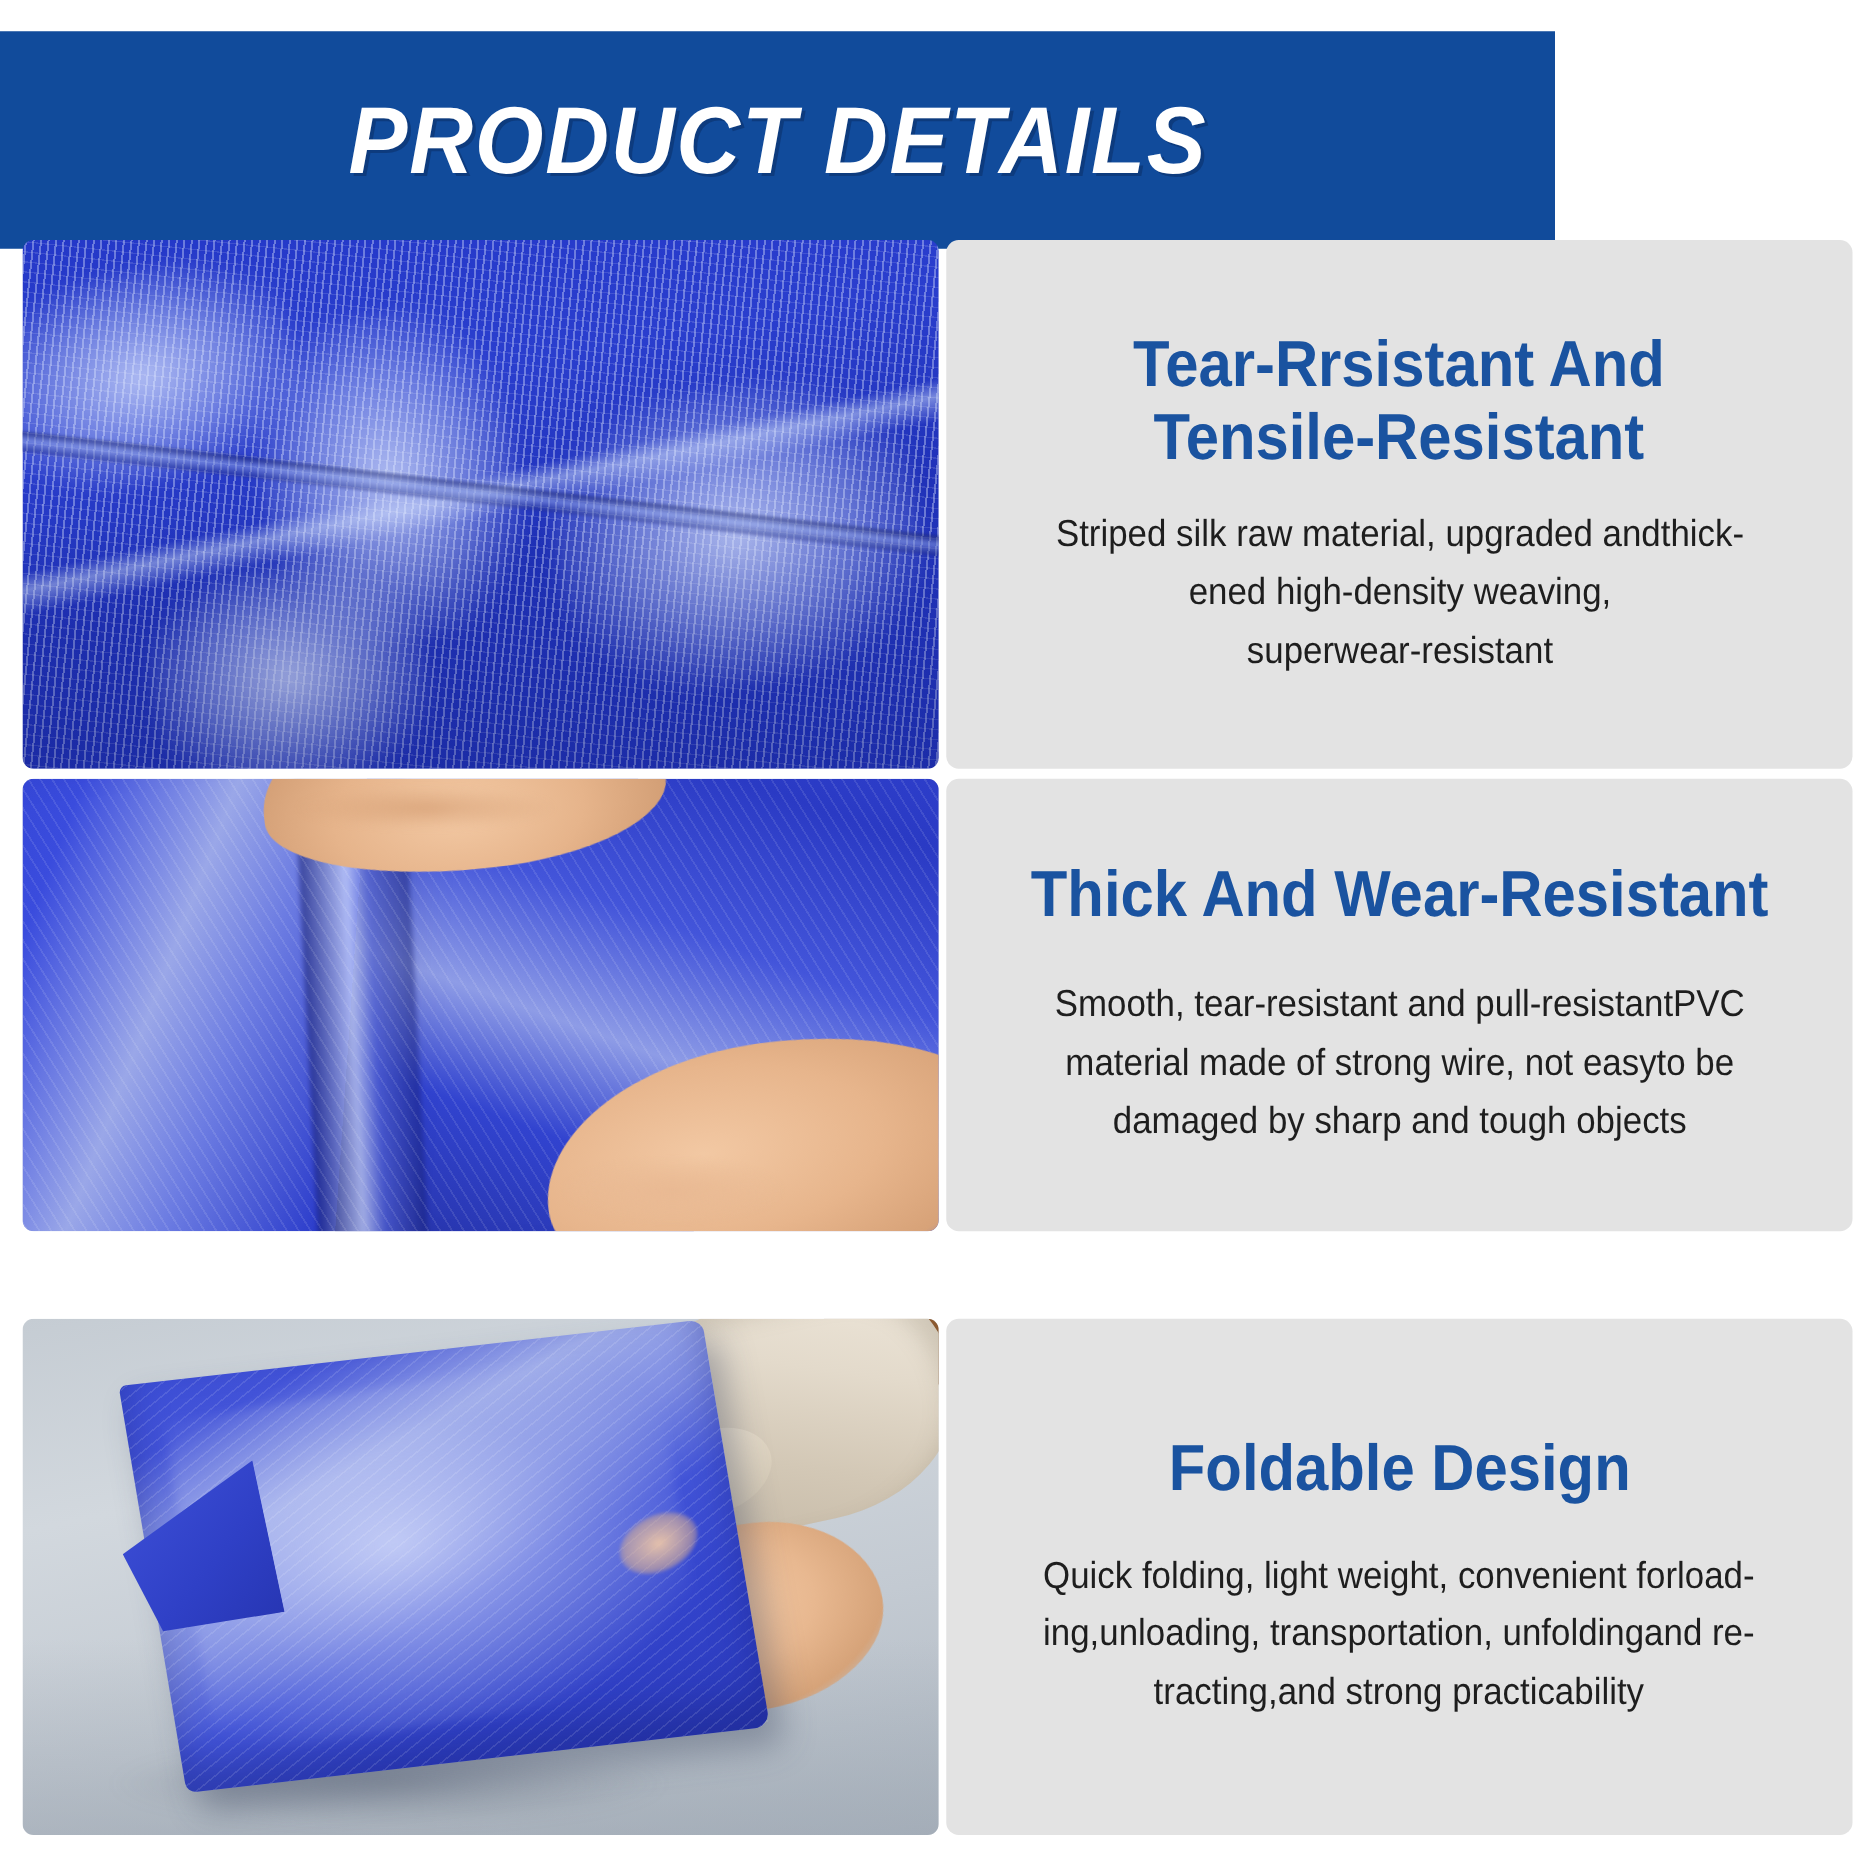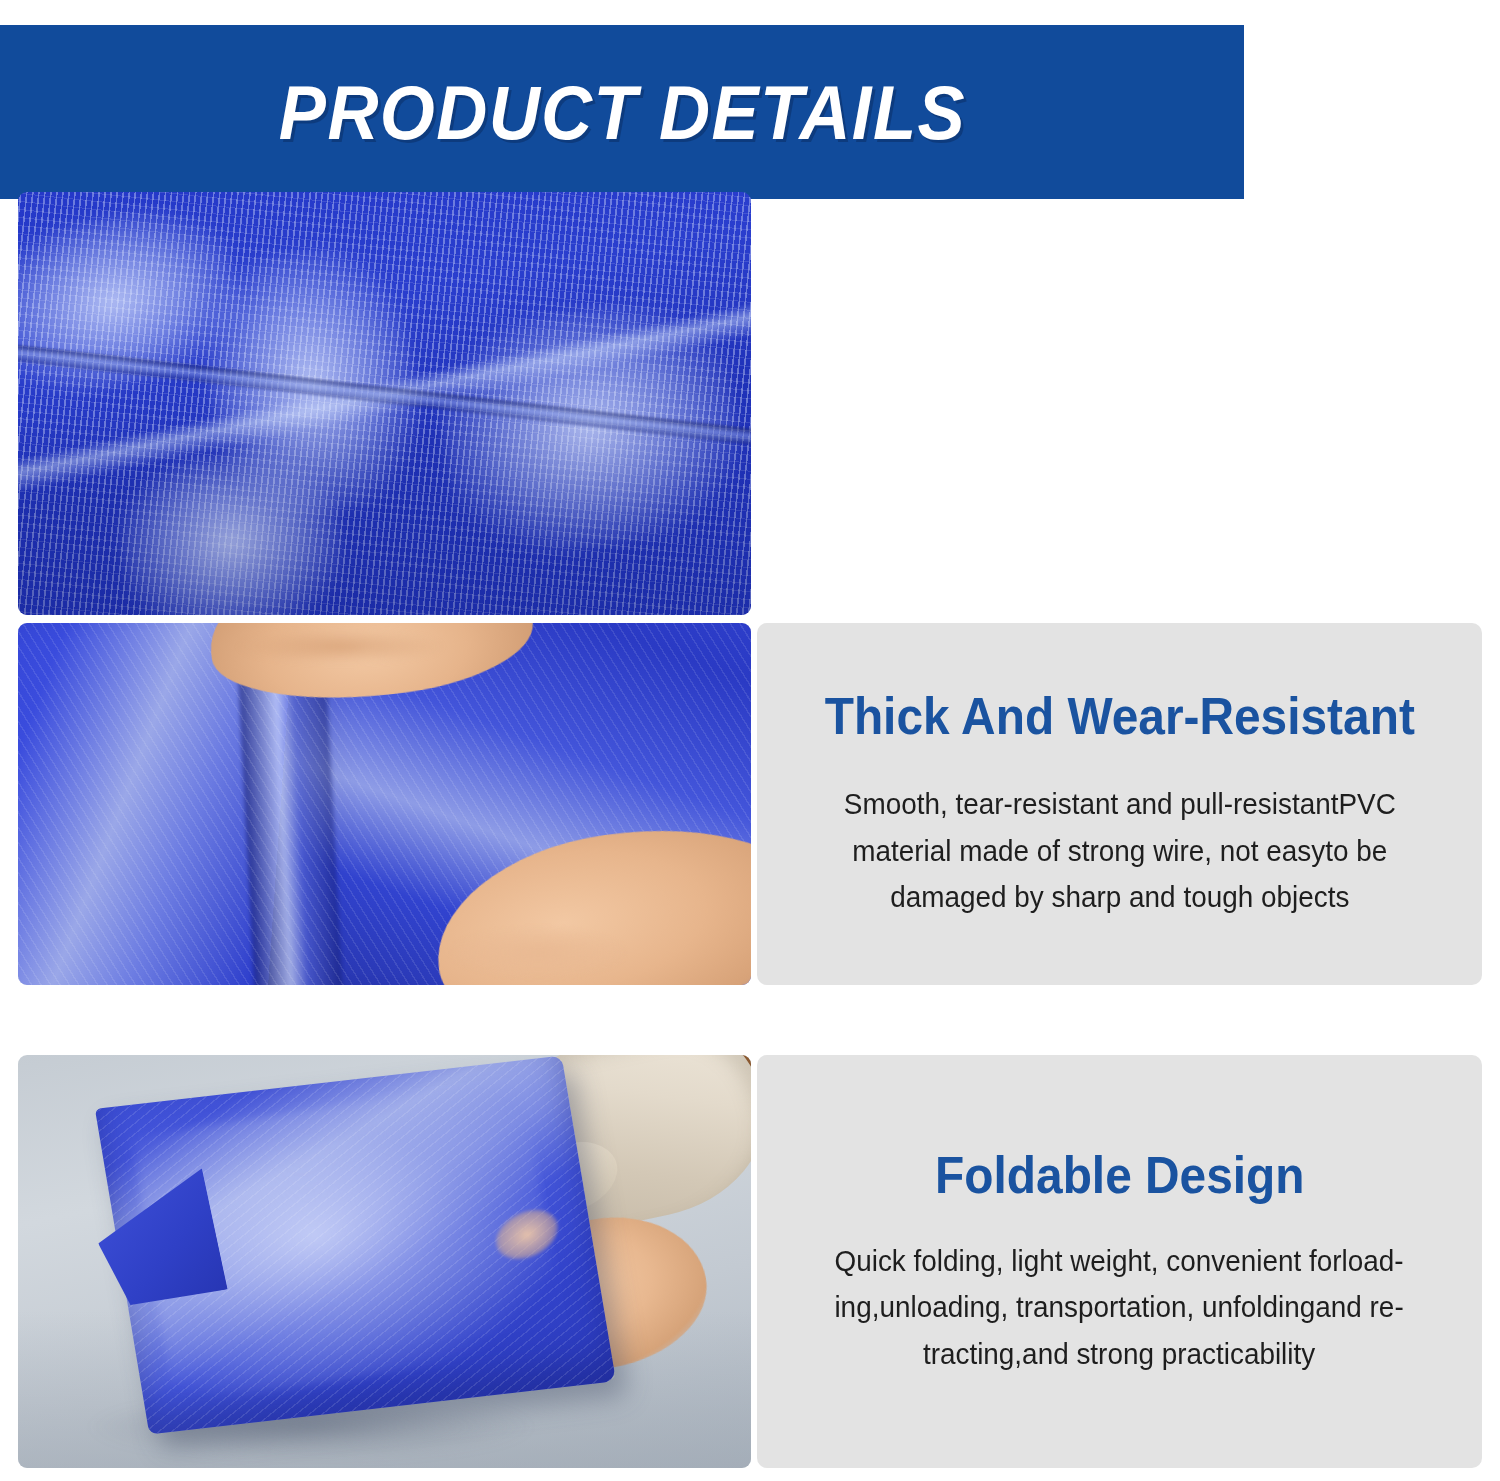--- a/index.html
+++ b/index.html
@@ -291,20 +291,27 @@
     <div class="media">
       <div class="scene-tarp-closeup">
         <div class="sheen-a"></div>
         <div class="sheen-b"></div>
         <div class="sheen-c"></div>
         <div class="sheen-d"></div>
         <div class="weave"></div>
         <div class="seam"></div>
         <div class="dark-lo"></div>
       </div>
+    </div>
+    <div class="panel">
+      <h2 class="p-head">Tear-Rrsistant And
+Tensile-Resistant</h2>
+      <p class="p-body">Striped silk raw material, upgraded andthick-
+ened high-density weaving,
+superwear-resistant</p>
     </div>
   </div>
 
   <div class="row" id="row-1">
     <div class="media">
       <div class="scene-hands-stretch">
         <div class="cloth-left"></div>
         <div class="cloth-right"></div>
         <div class="fold"></div>
         <div class="weave2"></div>

